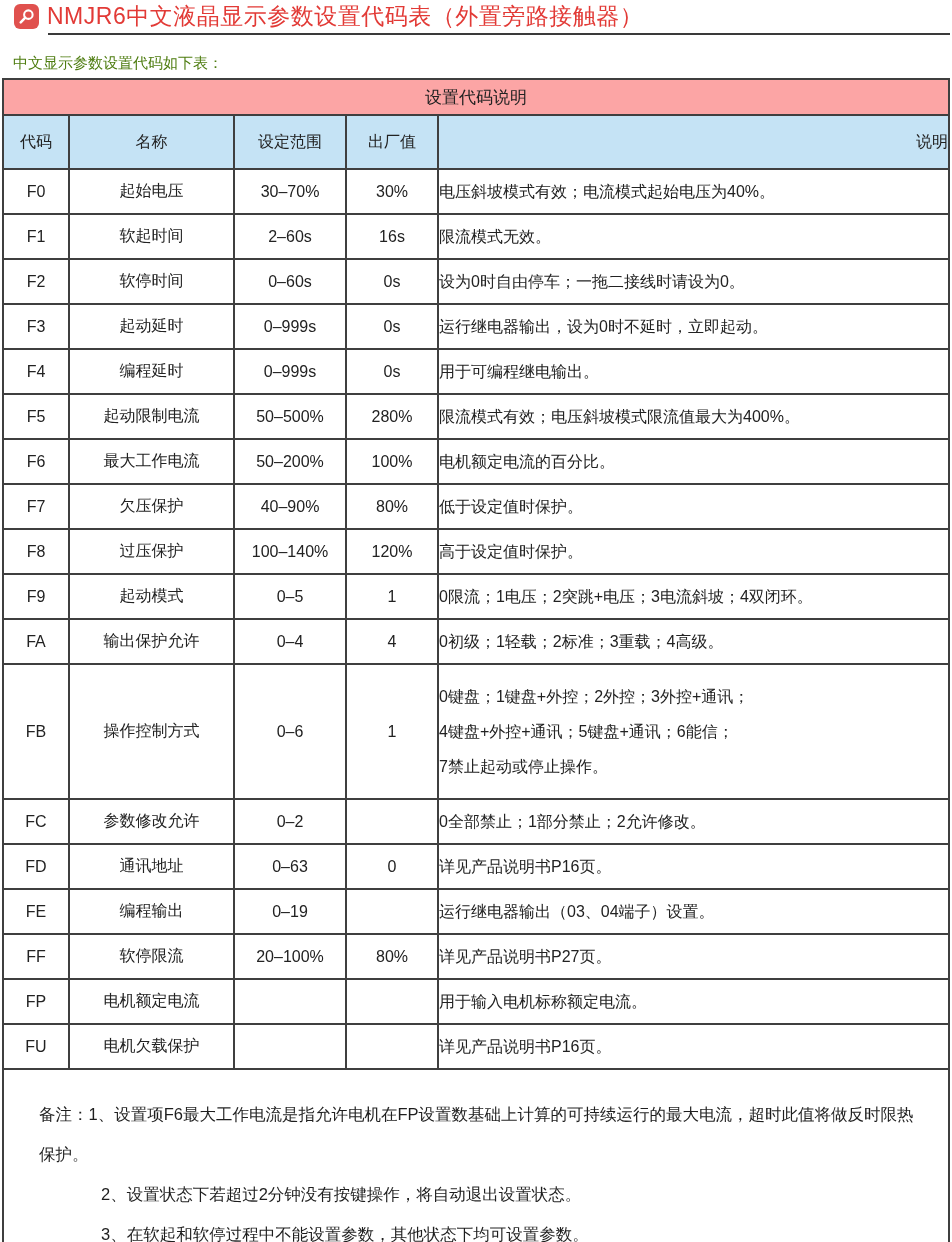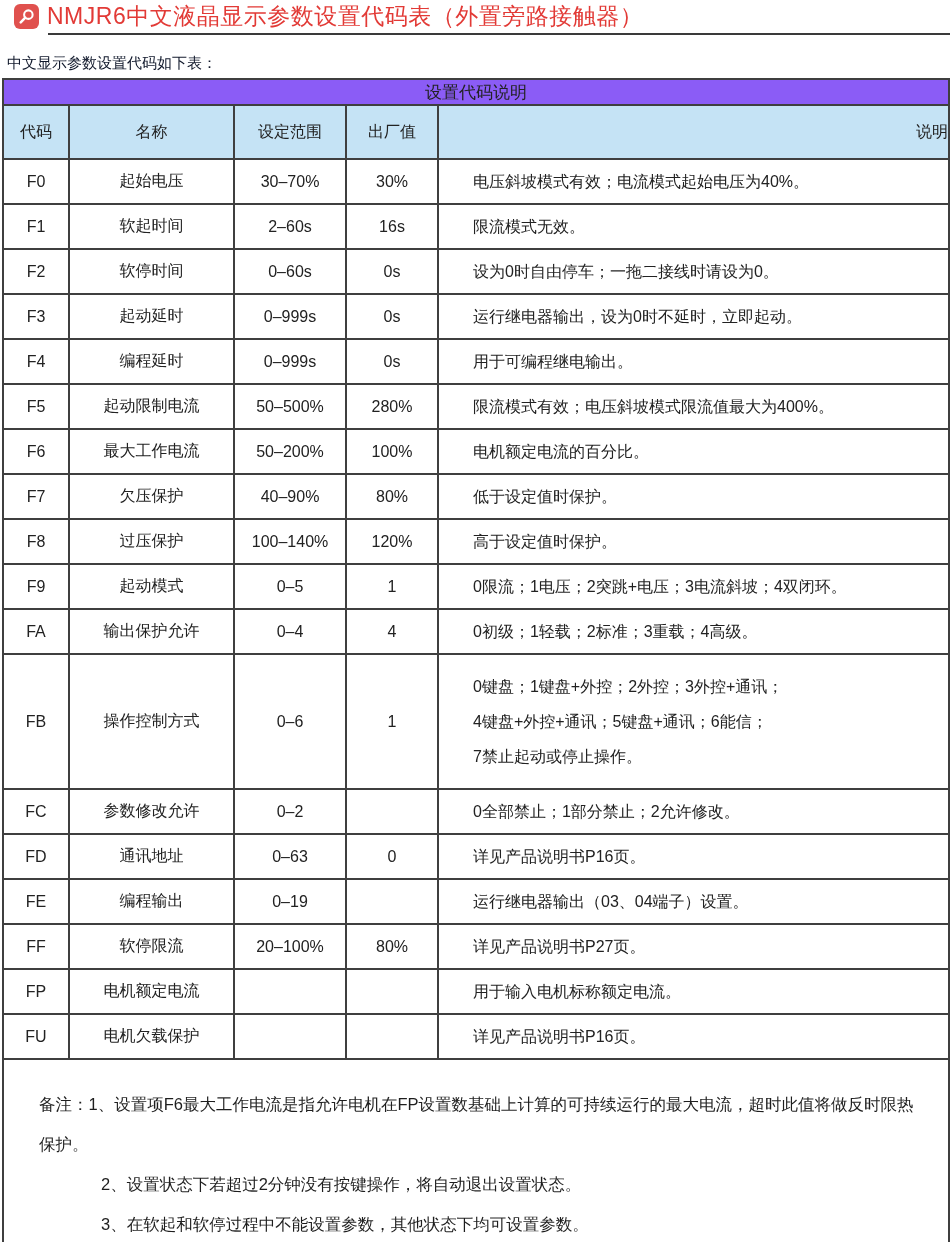--- a/index.html
+++ b/index.html
@@ -36,61 +36,61 @@
   .title-rule {
     border: none;
     border-top: 2px solid #3a3a3a;
     margin-left: 46px;
     margin-top: 3px;
   }
 
   
   .intro {
     font-size: 15px;
-    color: #0f172a;
-    margin: 19px 0 5px 5px;
+    color: #4d7c0f;
+    margin: 19px 0 5px 11px;
   }
 
   
   table.param-table {
     width: 948px;
     border-collapse: collapse;
     table-layout: fixed;
   }
   table.param-table col.c-code   { width: 66px; }
   table.param-table col.c-name   { width: 165px; }
   table.param-table col.c-range  { width: 112px; }
   table.param-table col.c-def    { width: 92px; }
   table.param-table td, table.param-table th {
     border: 2px solid #3f3f3f;
     font-weight: normal;
     font-size: 16px;
     color: #222222;
     vertical-align: middle;
   }
   tr.caption-row th {
-    background: #8b5cf6;
-    height: 26px;
+    background: #fca5a5;
+    height: 36px;
     text-align: center;
     font-size: 17px;
   }
   tr.cols-row th {
     background: #c5e3f5;
     height: 54px;
     text-align: center;
     font-size: 16px;
   }
   tr.cols-row th.desc-h {
     text-align: right;
     padding-left: 34px;
   }
   tr.data-row td { height: 45px; background: #ffffff; }
   tr.data-row.tall td { height: 135px; }
   td.code-cell, td.name-cell, td.range-cell, td.def-cell { text-align: center; }
-  td.desc-cell { text-align: left; padding-left: 34px; padding-right: 8px; }
+  td.desc-cell { text-align: left; padding-right: 8px; }
   td.desc-cell .desc-line { line-height: 35px; }
 
   
   .notes-box {
     width: 948px;
     border: 2px solid #3f3f3f;
     border-top: none;
     min-height: 173px;
     padding: 24px 18px 16px 35px;
     font-size: 16.5px;

